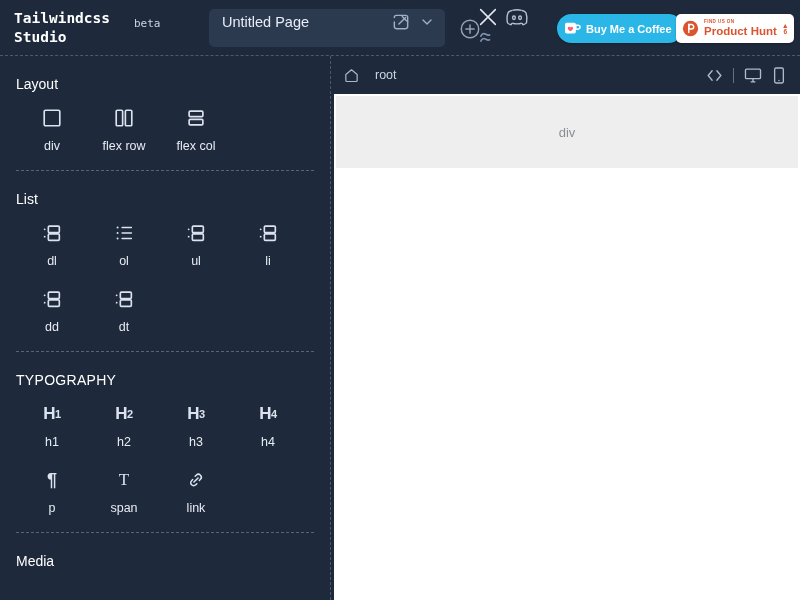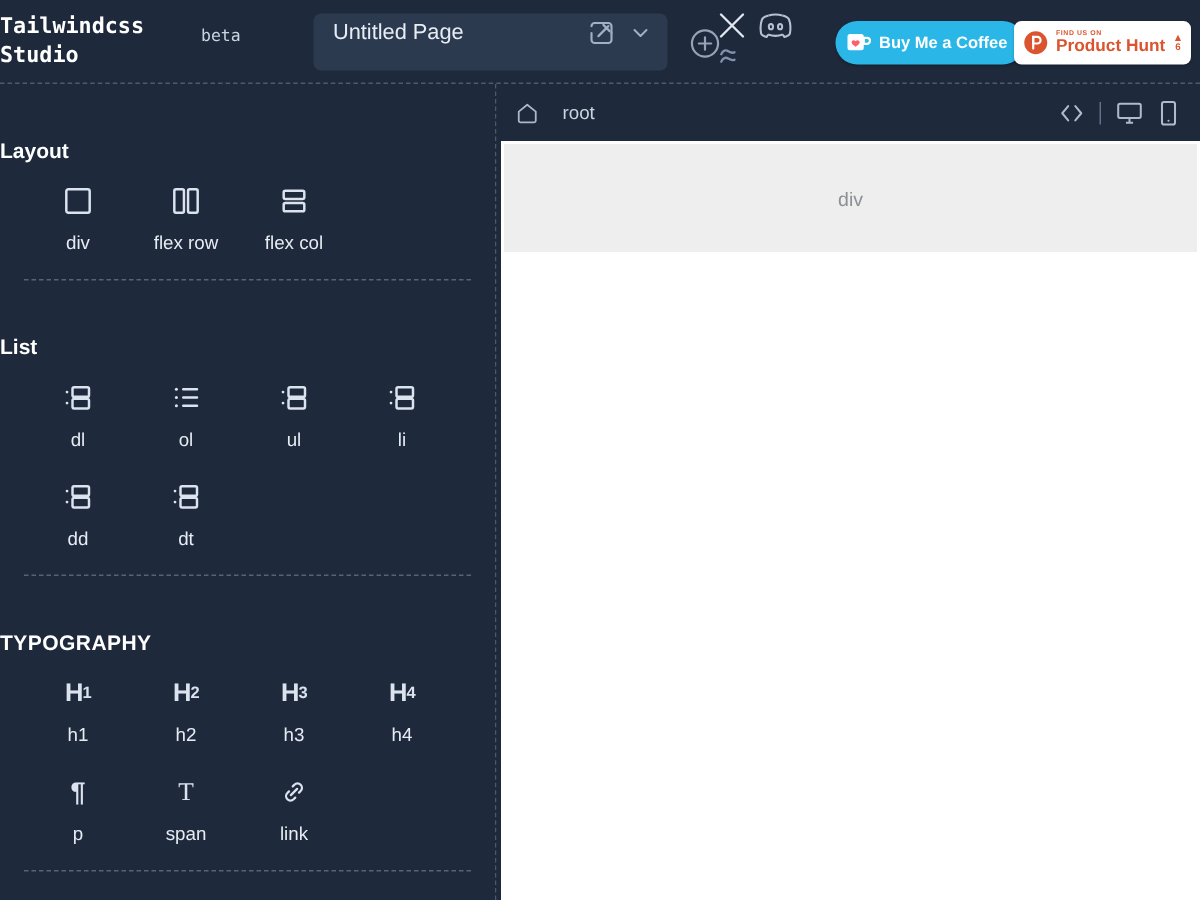--- a/index.html
+++ b/index.html
@@ -11,21 +11,21 @@
   }
   #app { position: relative; width: 800px; height: 600px; background: #1e293b; }
 
   
   #topbar {
     position: absolute; left: 0; top: 0; width: 800px; height: 56px;
     background: #1e293b;
     border-bottom: 1px dashed #4b5a72;
     display: flex; align-items: center;
   }
-  #brand { width: 128px; flex: none; }
+  #brand { width: 128px; padding-left: 14px; flex: none; }
   #brand .logo-line {
     font-family: "DejaVu Sans Mono", monospace;
     font-weight: bold; font-size: 14.5px; color: #ffffff;
     line-height: 19px; letter-spacing: 0px;
   }
   #beta {
     flex: none;
     font-family: "DejaVu Sans Mono", monospace;
     font-size: 11px; color: #cbd5e1;
     margin-left: 6px; margin-top: -8px;
@@ -86,22 +86,22 @@
 
   
   #sidebar {
     position: absolute; left: 0; top: 56px;
     width: 331px; height: 544px;
     background: #1e293b;
     border-right: 1px dashed #4b5a72;
     overflow: hidden;
   }
   .sec-title {
-    font-size: 14px; font-weight: bold; color: #ffffff;
-    margin-top: 36px; margin-bottom: 4px;
+    font-size: 14px; font-weight: normal; color: #ffffff;
+    padding-left: 16px; margin-top: 20px; margin-bottom: 4px;
   }
   .sec-title.upper { letter-spacing: .3px; }
   .grid {
     display: flex; flex-wrap: wrap;
     padding: 0 16px;
   }
   .cell {
     width: 72px; height: 66px;
     display: flex; flex-direction: column;
     align-items: center; justify-content: center;

